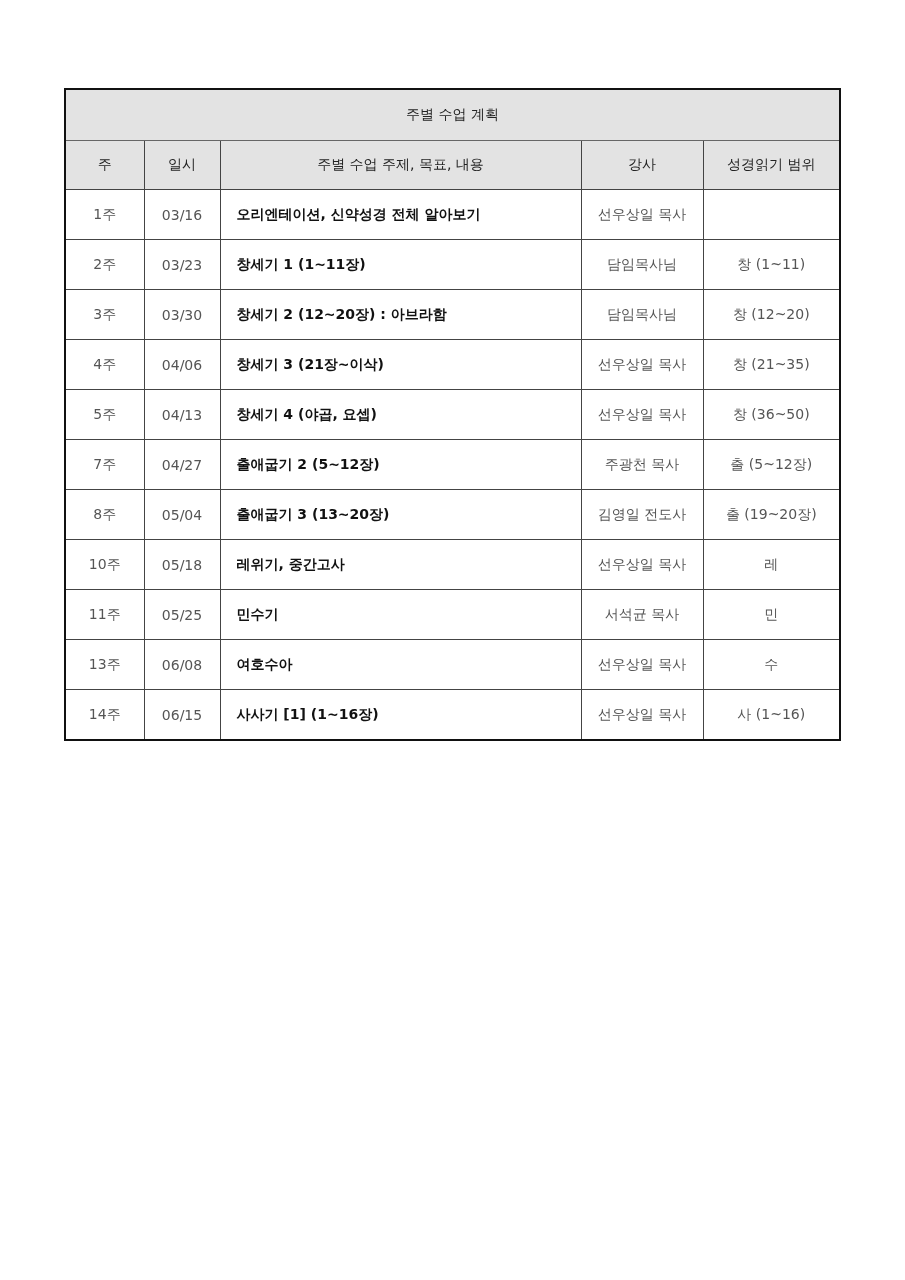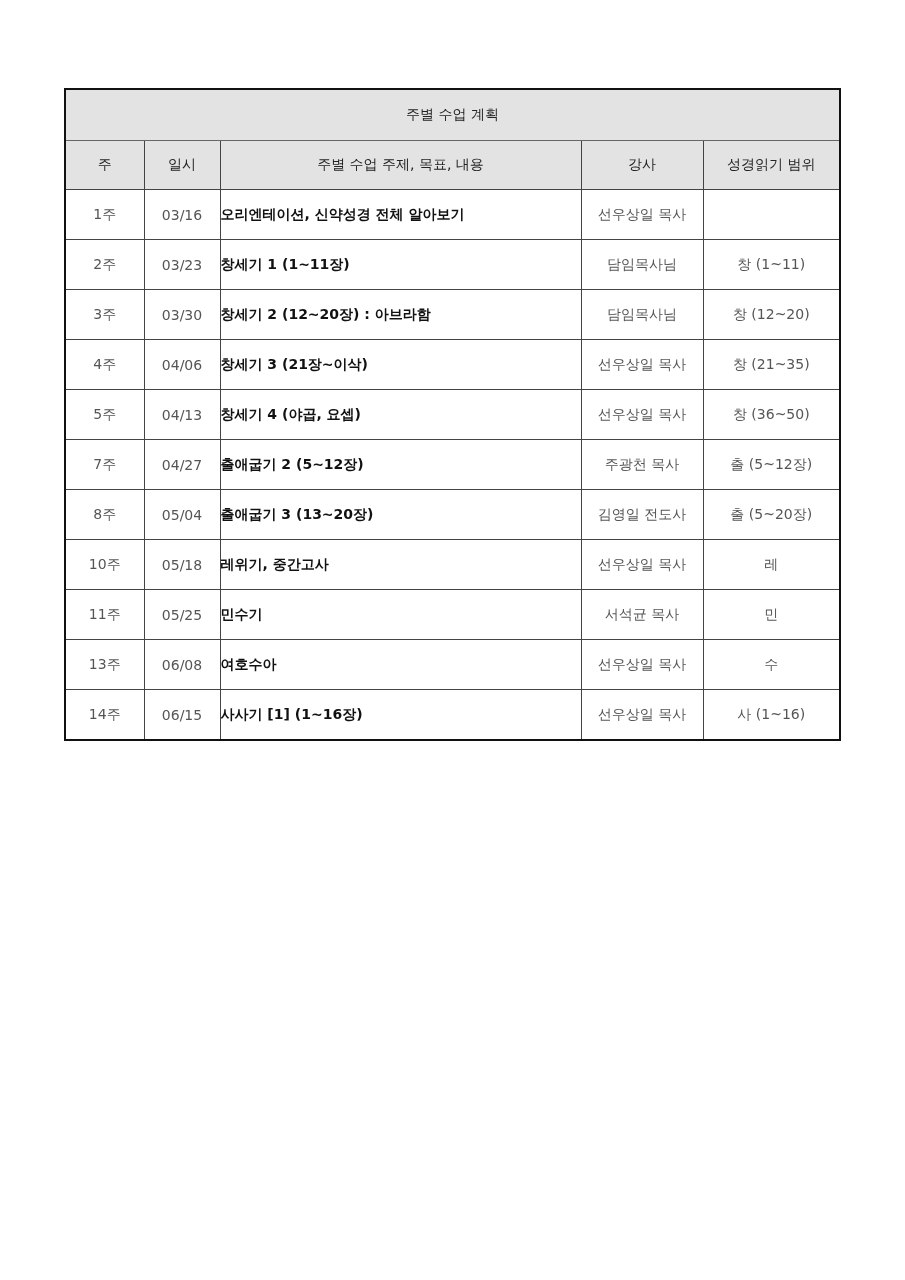--- a/index.html
+++ b/index.html
@@ -58,20 +58,21 @@
     }
     .plan-table td.week,
     .plan-table td.date,
     .plan-table td.teacher,
     .plan-table td.range {
       color: #555;
       font-size: 14px;
     }
     .plan-table td.topic {
       text-align: left;
+      padding-left: 16px;
       font-weight: bold;
       color: #111;
       font-size: 14px;
     }
   </style>
 </head>
 <body>
 
 <table class="plan-table">
   <colgroup>
@@ -134,21 +135,21 @@
       <td class="date">04/27</td>
       <td class="topic">출애굽기 2 (5~12장)</td>
       <td class="teacher">주광천 목사</td>
       <td class="range">출 (5~12장)</td>
     </tr>
     <tr>
       <td class="week">8주</td>
       <td class="date">05/04</td>
       <td class="topic">출애굽기 3 (13~20장)</td>
       <td class="teacher">김영일 전도사</td>
-      <td class="range">출 (5~20장)</td>
+      <td class="range">출 (19~20장)</td>
     </tr>
     <tr>
       <td class="week">10주</td>
       <td class="date">05/18</td>
       <td class="topic">레위기, 중간고사</td>
       <td class="teacher">선우상일 목사</td>
       <td class="range">레</td>
     </tr>
     <tr>
       <td class="week">11주</td>

